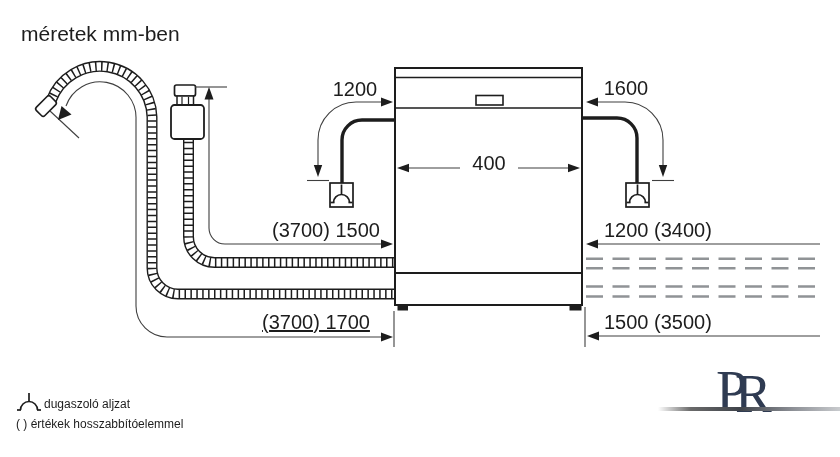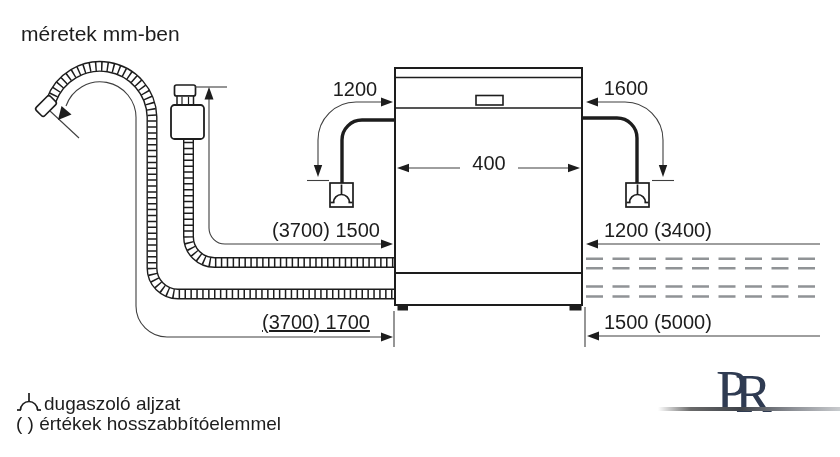--- a/index.html
+++ b/index.html
@@ -6,21 +6,21 @@
   .stage {
     position:relative; width:840px; height:457px; background:#ffffff;
     font-family:"Liberation Sans", sans-serif; color:#1d1d1d; overflow:hidden;
   }
   .label {
     position:absolute; font-size:20px; line-height:20px; color:#1d1d1d;
     white-space:nowrap;
   }
   .label.center { transform:translateX(-50%); }
   .title { font-size:21px; line-height:22px; }
-  .legend-text { font-size:19px; line-height:20px; }
+  .legend-text { font-size:12px; line-height:20px; }
   svg.art { position:absolute; left:0; top:0; }
   .legend-icon { position:absolute; left:16px; top:392px; }
   .logo-letter {
     position:absolute; font-family:"Liberation Serif", serif;
     color:#2f3b52; line-height:1;
   }
   .logo-p { left:716px; top:362px; font-size:57px; }
   .logo-r { left:735px; top:366px; font-size:55px; }
   .logo-line {
     position:absolute; left:658px; top:407px; width:182px; height:4px;
@@ -147,21 +147,21 @@
   <div class="label center" style="left:626px; top:78px;">1600</div>
 
   <div class="label center" style="left:489px; top:153px;">400</div>
 
   <div class="label center" style="left:296px; top:220px;margin-left:30px;">(3700) 1500</div>
 
   <div class="label center" style="left:316px; top:312px;text-decoration:underline;">(3700) 1700</div>
 
   <div class="label" style="left:604px; top:220px;">1200 (3400)</div>
 
-  <div class="label" style="left:604px; top:312px;">1500 (5000)</div>
+  <div class="label" style="left:604px; top:312px;">1500 (3500)</div>
 
   <svg class="legend-icon" width="28" height="22" viewBox="0 0 28 22" stroke="#1d1d1d" stroke-width="1.7" fill="none">
     <line x1="13" y1="1" x2="13" y2="10"></line>
     <path d="M 4.5,18 A 8.5 8.5 0 0 1 21.5,18"></path>
     <line x1="1" y1="18" x2="5" y2="18"></line>
     <line x1="21" y1="18" x2="25" y2="18"></line>
   </svg>
 
   <div class="label legend-text" style="left:44px; top:394px;">dugaszoló aljzat</div>
 

